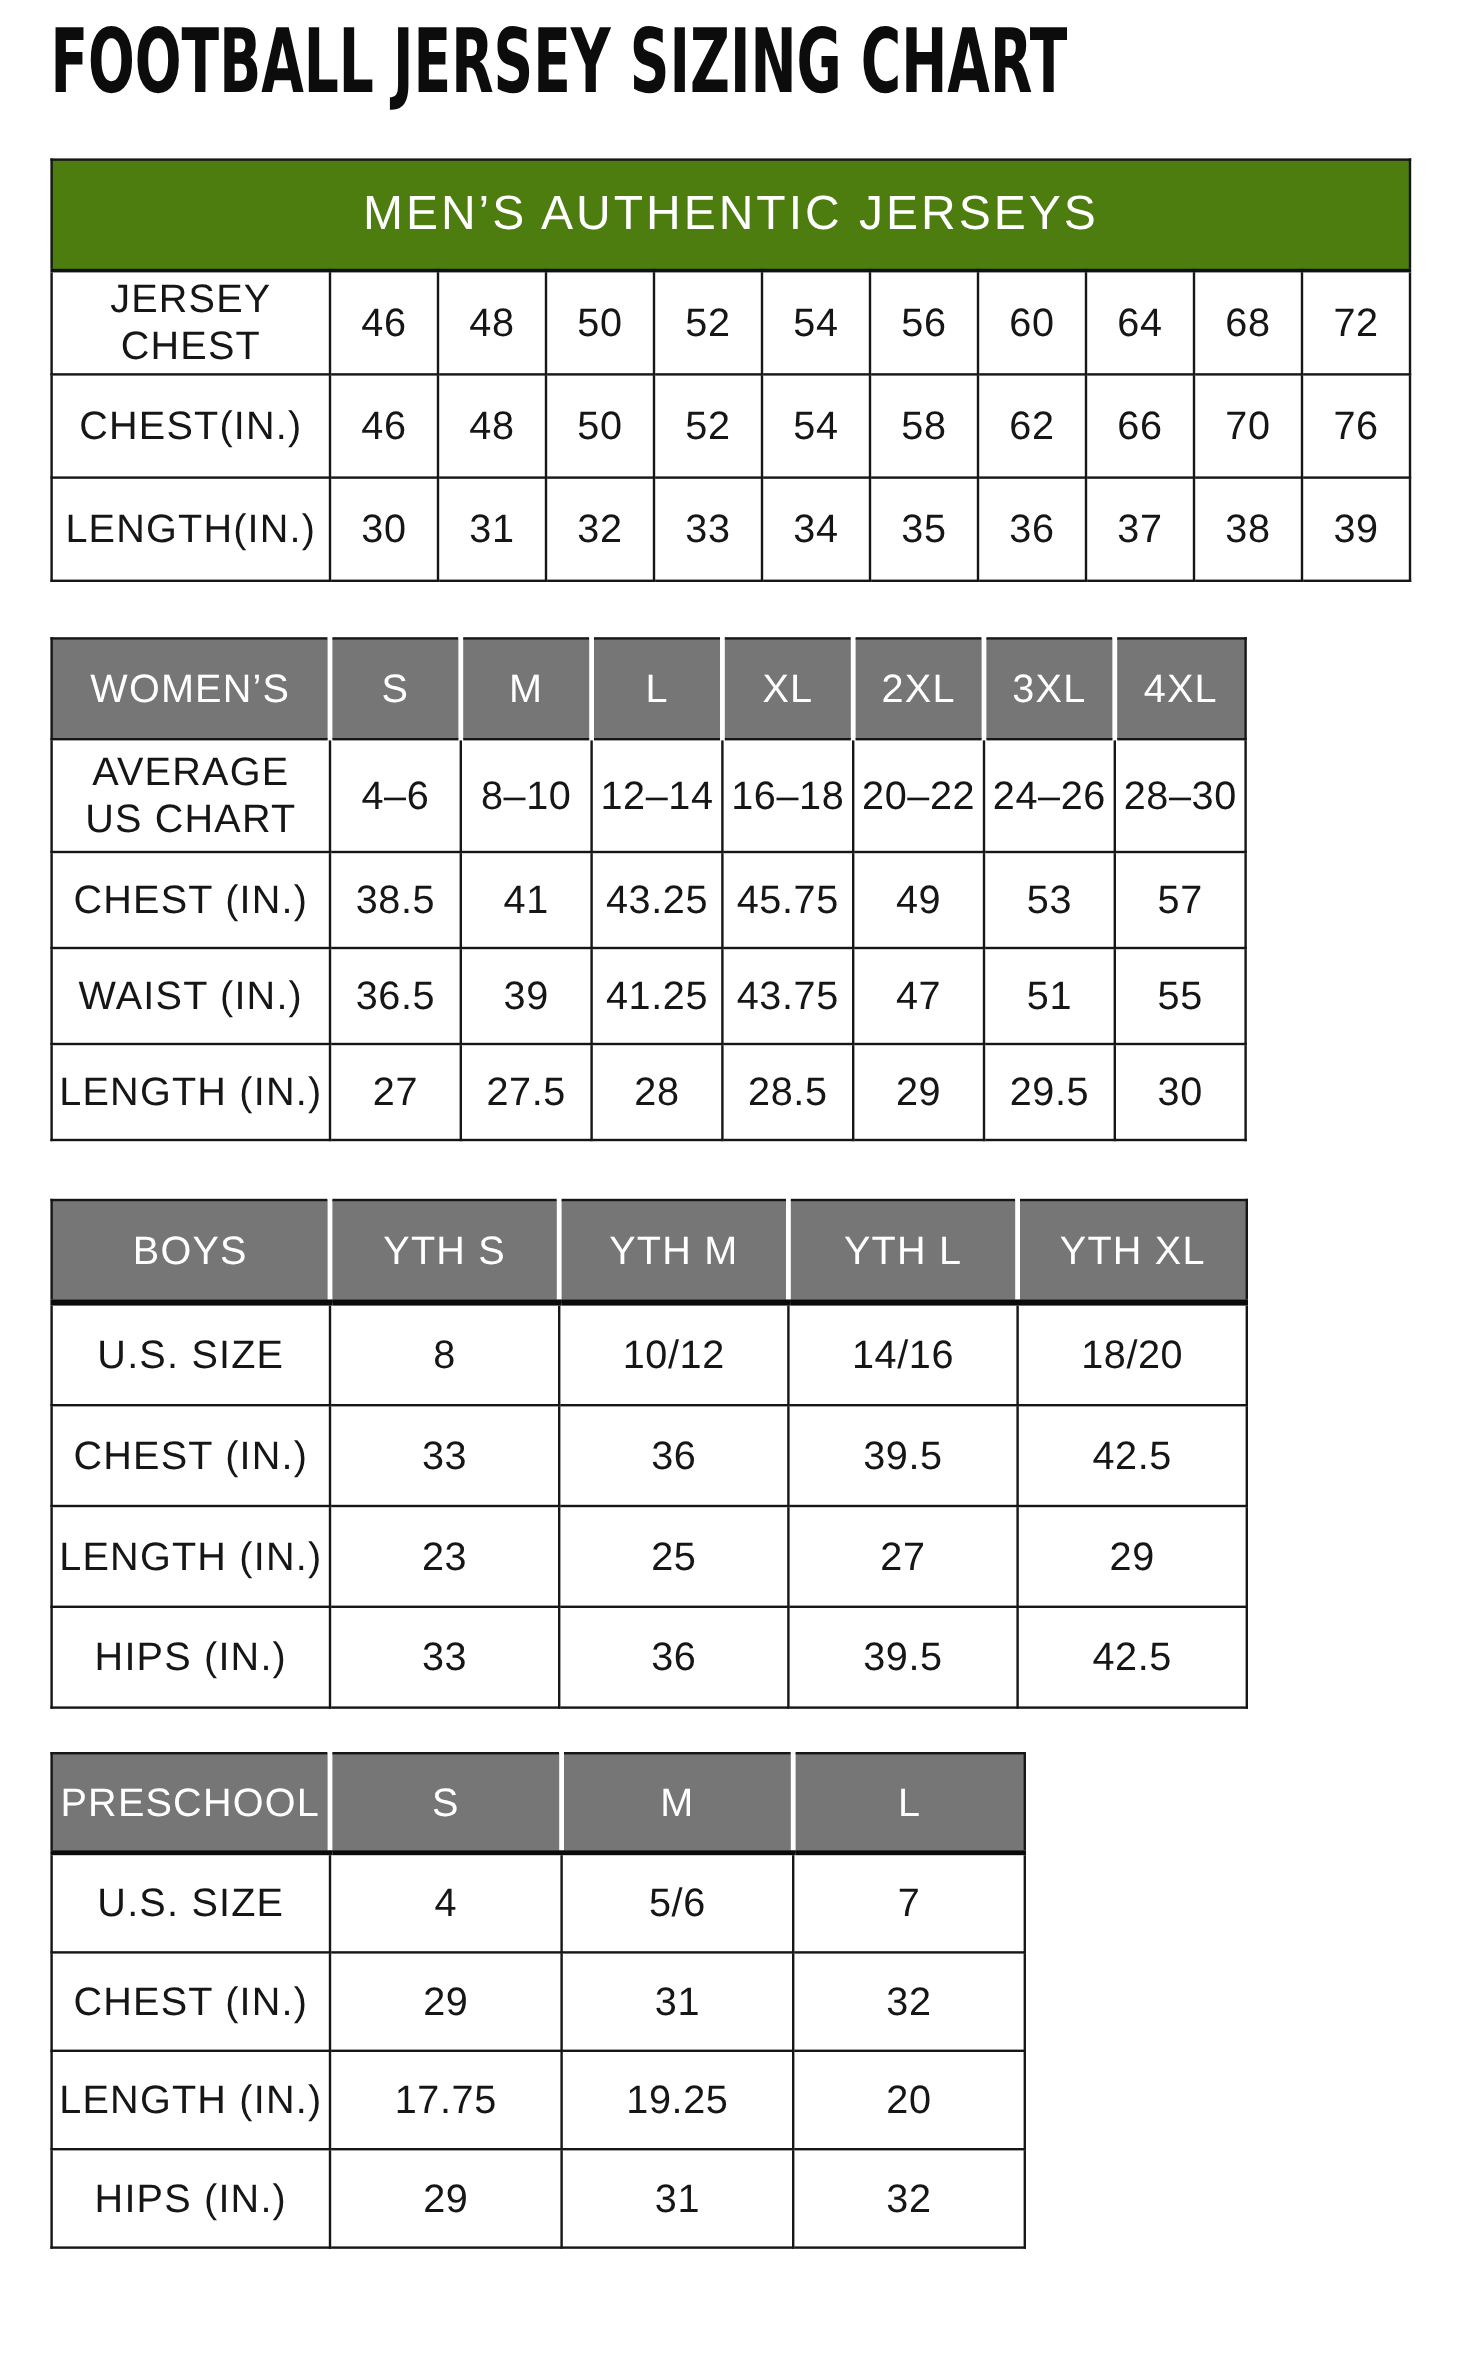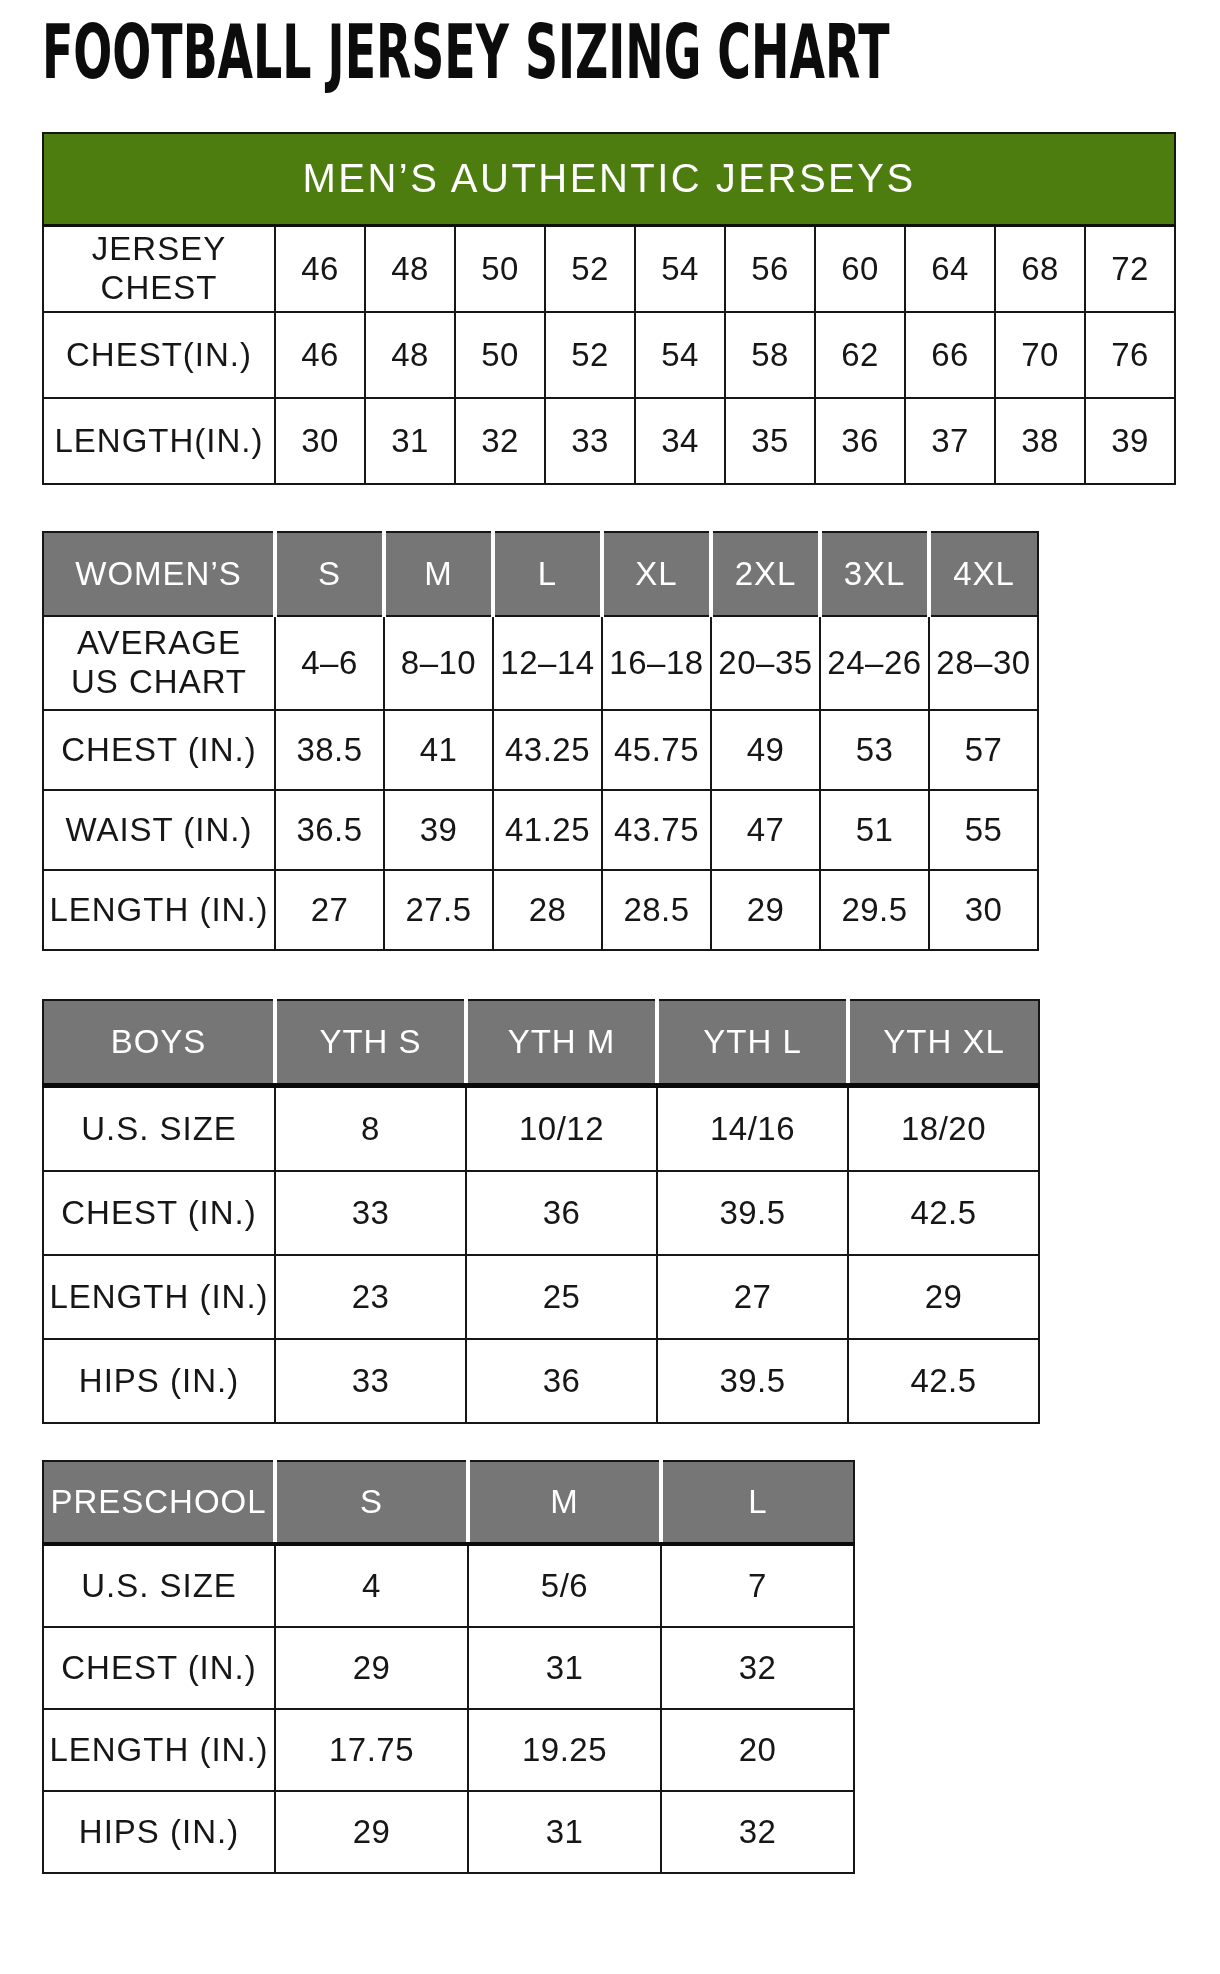--- a/index.html
+++ b/index.html
@@ -150,21 +150,21 @@
       <th>3XL</th>
       <th>4XL</th>
     </tr>
     <tr class="avg">
       <td class="lab">AVERAGE
 US CHART</td>
       <td>4–6</td>
       <td>8–10</td>
       <td>12–14</td>
       <td>16–18</td>
-      <td>20–35</td>
+      <td>20–22</td>
       <td>24–26</td>
       <td>28–30</td>
     </tr>
     <tr>
       <td class="lab">CHEST (IN.)</td>
       <td>38.5</td>
       <td>41</td>
       <td>43.25</td>
       <td>45.75</td>
       <td>49</td>

